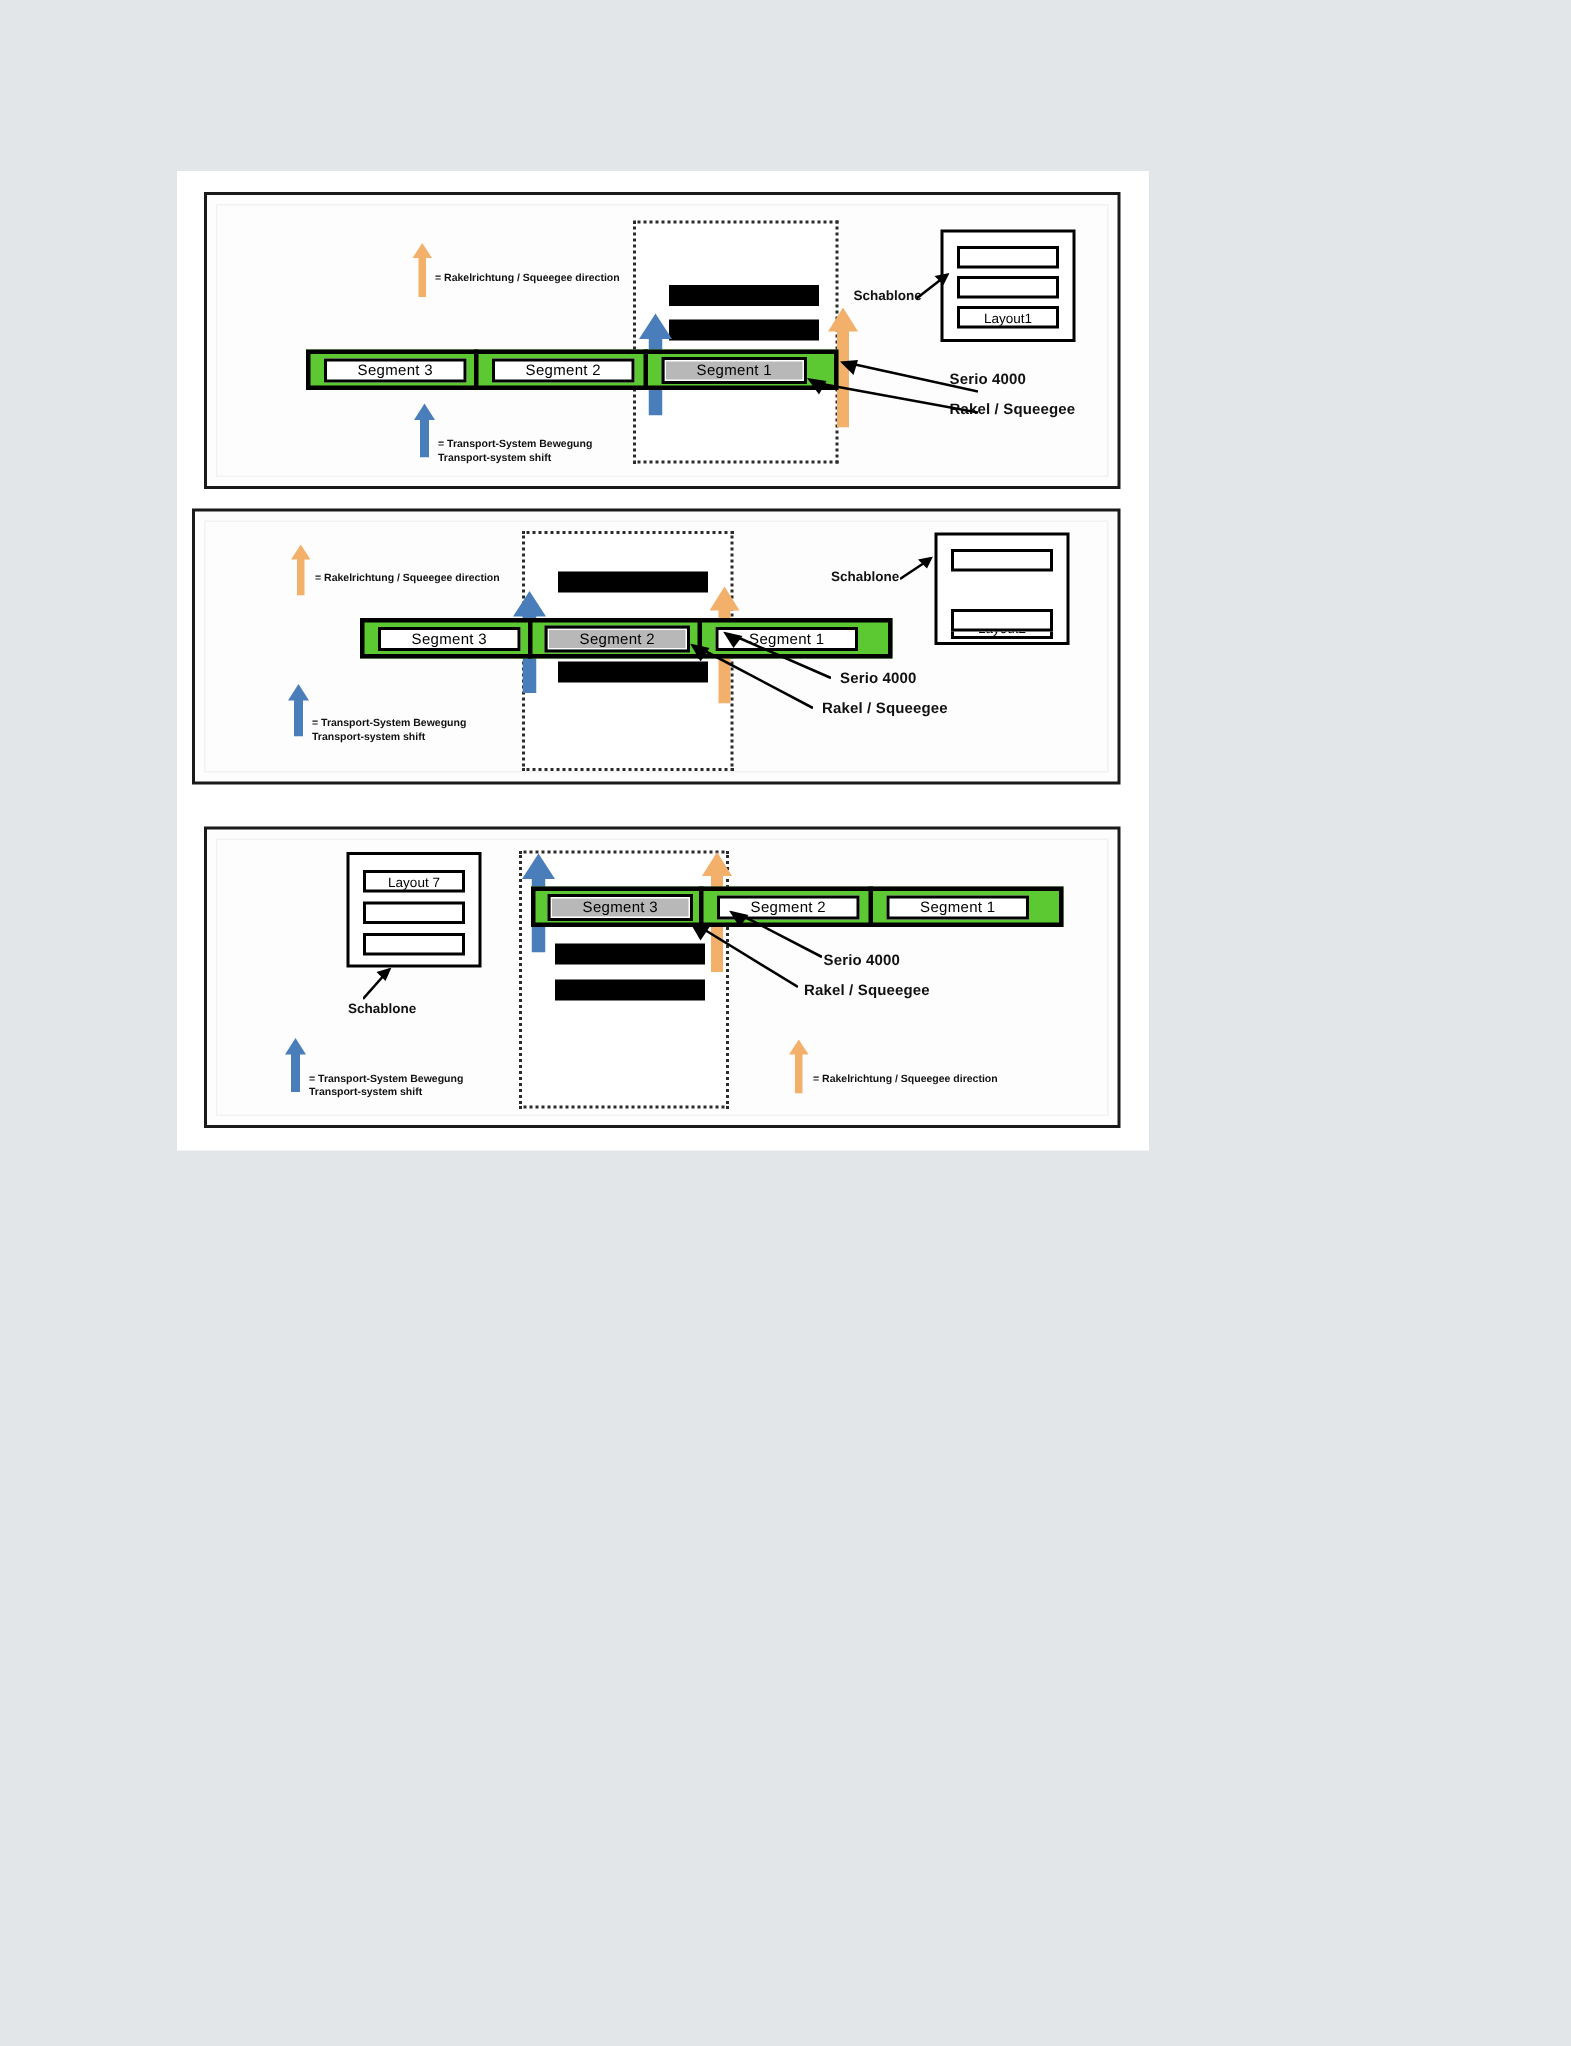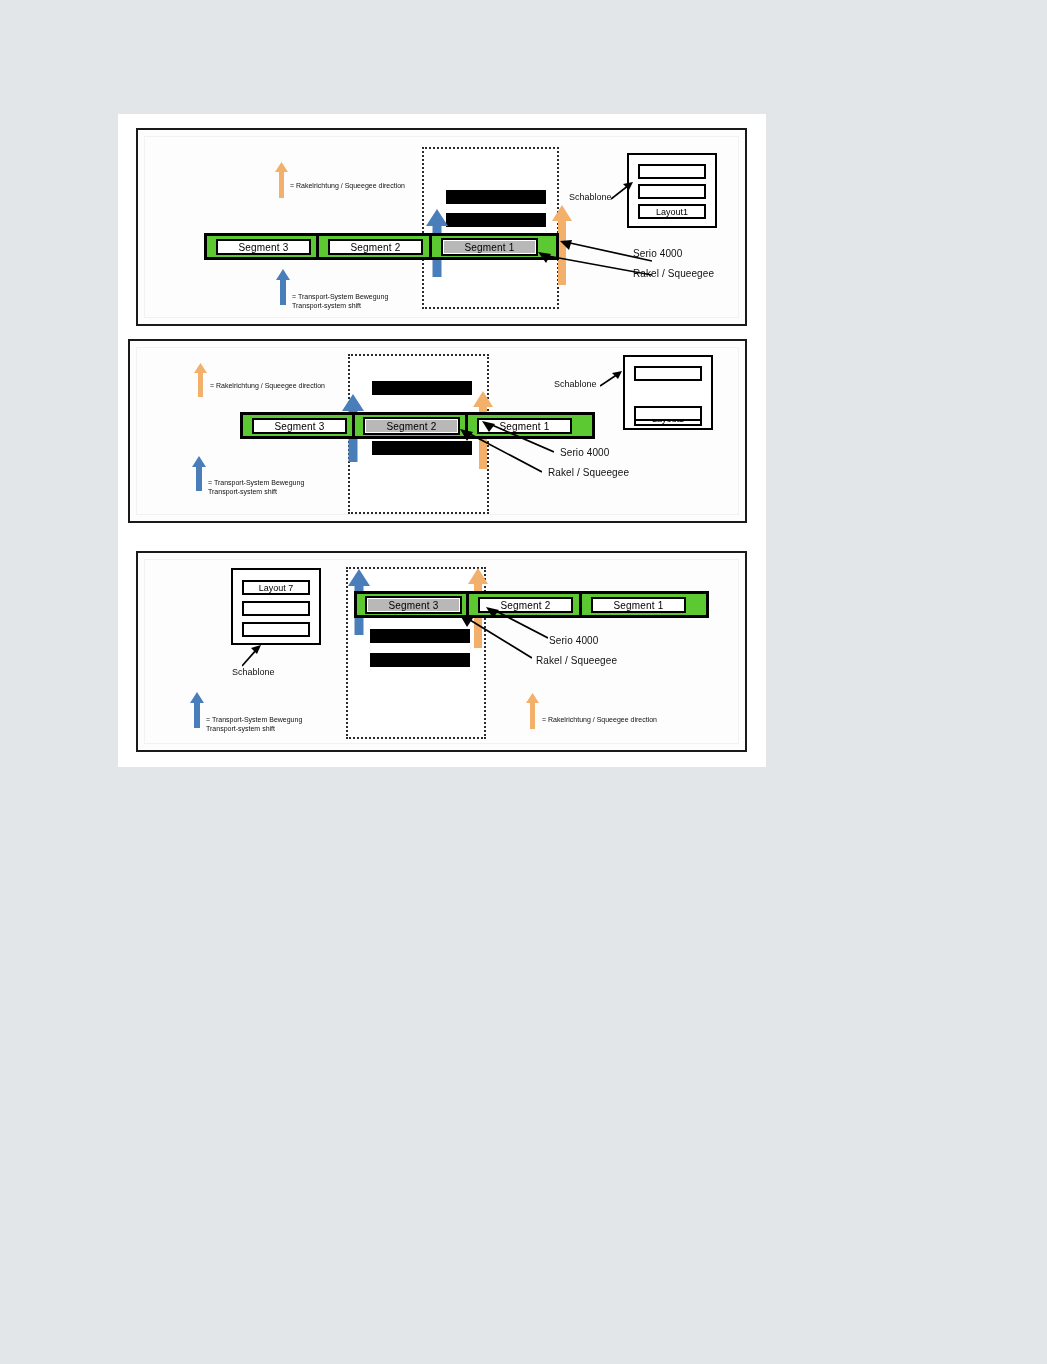--- a/index.html
+++ b/index.html
@@ -95,20 +95,21 @@
   }
   .arr svg{display:block;}
 
   
   .lbl{
     position:absolute;
     font-size:7px;
     color:#111;
     white-space:nowrap;
     line-height:9px;
+    font-weight:bold;
   }
   .lbl.big{font-size:10px;letter-spacing:.1px;}
   .lbl.med{font-size:9px;}
 
   .leader svg{display:block;}
   .leader{position:absolute;}
 </style>
 </head>
 <body>
 

